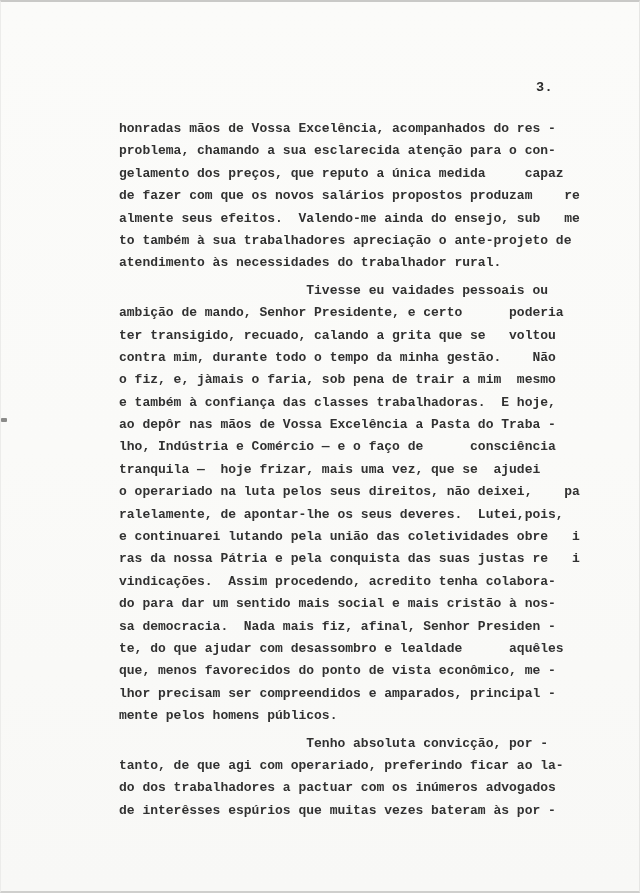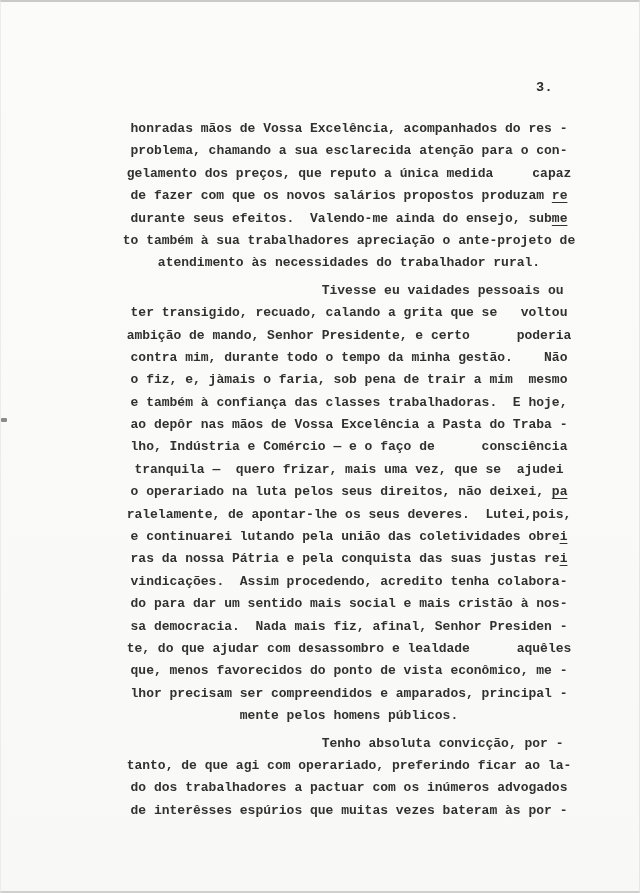--- a/index.html
+++ b/index.html
@@ -37,31 +37,30 @@
     top: 116px;
     left: 118px;
     width: 460px;
     font-size: 13px;
     font-weight: 700;
     line-height: 22.4px;
     color: #313131;
   }
   .para {
     margin: 0 0 5px 0;
-    text-align: center;
   }
   .para:last-child { margin-bottom: 15px; }
   .line {
     white-space: pre;
     height: 22.4px;
   }
   .u {
-    text-decoration: underline;
     text-underline-offset: 3px;
     text-decoration-thickness: 1px;
+    margin-left: 24px;
   }
   .edge-smudge {
     position: absolute;
     left: 0;
     top: 416px;
     width: 6px;
     height: 4px;
     background: #6f6f6d;
     border-radius: 1px;
     opacity: 0.8;
@@ -72,34 +71,34 @@
 
 <div class="scan-page">
   <div class="page-number">3.</div>
 
   <div class="doc-body">
       <div class="para">
         <div class="line"><span>honradas mãos de Vossa Excelência, acompanhados do res -</span></div>
         <div class="line"><span>problema, chamando a sua esclarecida atenção para o con-</span></div>
         <div class="line"><span>gelamento dos preços, que reputo a única medida     capaz</span></div>
         <div class="line"><span>de fazer com que os novos salários propostos produzam </span><span class="u">re</span></div>
-        <div class="line"><span>durante seus efeitos.  Valendo-me ainda do ensejo, sub</span><span class="u">me</span></div>
+        <div class="line"><span>almente seus efeitos.  Valendo-me ainda do ensejo, sub</span><span class="u">me</span></div>
         <div class="line"><span>to também à sua trabalhadores apreciação o ante-projeto de</span></div>
         <div class="line"><span>atendimento às necessidades do trabalhador rural.</span></div>
       </div>
       <div class="para">
         <div class="line"><span>                        Tivesse eu vaidades pessoais ou</span></div>
+        <div class="line"><span>ambição de mando, Senhor Presidente, e certo      poderia</span></div>
         <div class="line"><span>ter transigido, recuado, calando a grita que se   voltou</span></div>
-        <div class="line"><span>ambição de mando, Senhor Presidente, e certo      poderia</span></div>
         <div class="line"><span>contra mim, durante todo o tempo da minha gestão.    Não</span></div>
         <div class="line"><span>o fiz, e, jàmais o faria, sob pena de trair a mim  mesmo</span></div>
         <div class="line"><span>e também à confiança das classes trabalhadoras.  E hoje,</span></div>
         <div class="line"><span>ao depôr nas mãos de Vossa Excelência a Pasta do Traba -</span></div>
         <div class="line"><span>lho, Indústria e Comércio — e o faço de      consciência</span></div>
-        <div class="line"><span>tranquila —  quero frizar, mais uma vez, que se  ajudei</span></div>
+        <div class="line"><span>tranquila —  hoje frizar, mais uma vez, que se  ajudei</span></div>
         <div class="line"><span>o operariado na luta pelos seus direitos, não deixei, </span><span class="u">pa</span></div>
         <div class="line"><span>ralelamente, de apontar-lhe os seus deveres.  Lutei,pois,</span></div>
         <div class="line"><span>e continuarei lutando pela união das coletividades obre</span><span class="u">i</span></div>
         <div class="line"><span>ras da nossa Pátria e pela conquista das suas justas re</span><span class="u">i</span></div>
         <div class="line"><span>vindicações.  Assim procedendo, acredito tenha colabora-</span></div>
         <div class="line"><span>do para dar um sentido mais social e mais cristão à nos-</span></div>
         <div class="line"><span>sa democracia.  Nada mais fiz, afinal, Senhor Presiden -</span></div>
         <div class="line"><span>te, do que ajudar com desassombro e lealdade      aquêles</span></div>
         <div class="line"><span>que, menos favorecidos do ponto de vista econômico, me -</span></div>
         <div class="line"><span>lhor precisam ser compreendidos e amparados, principal -</span></div>

